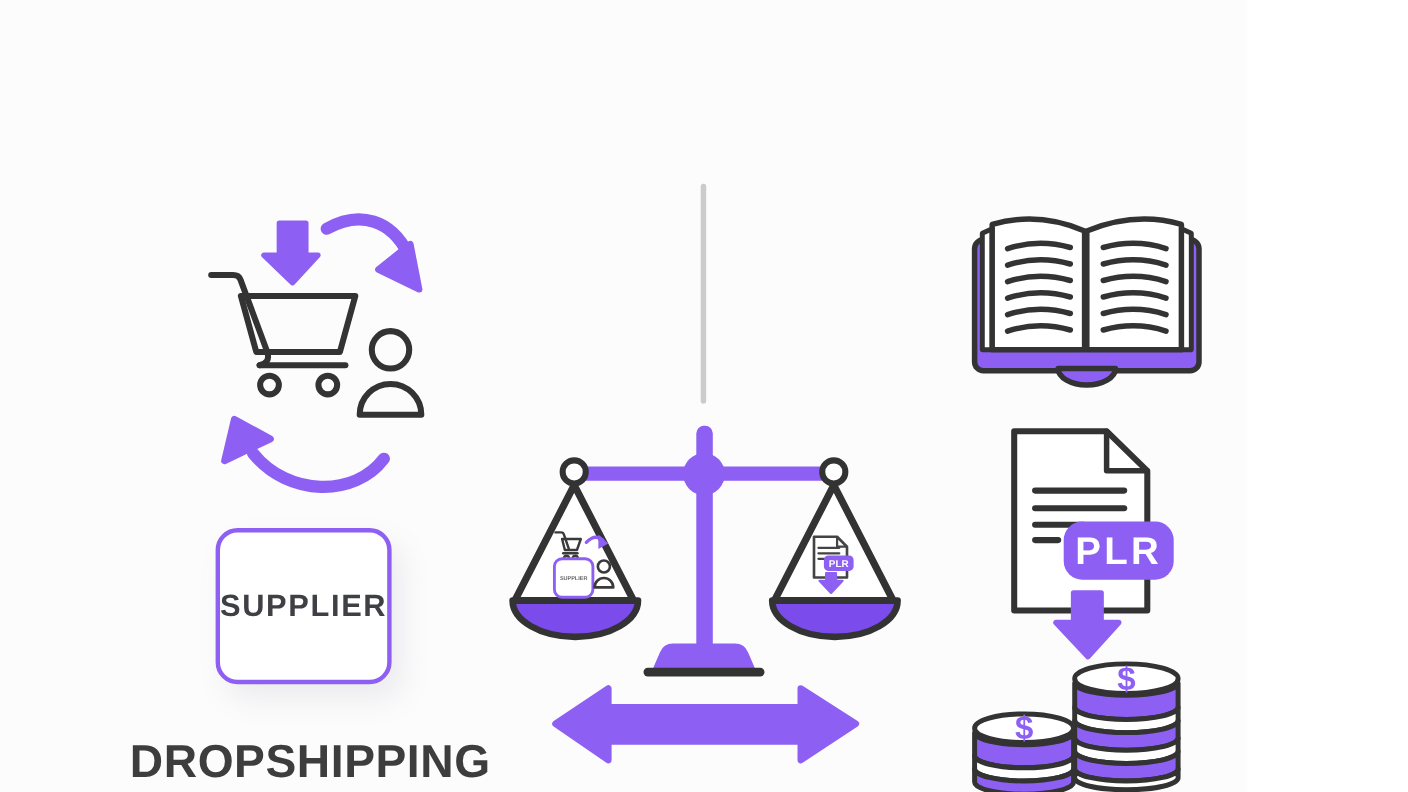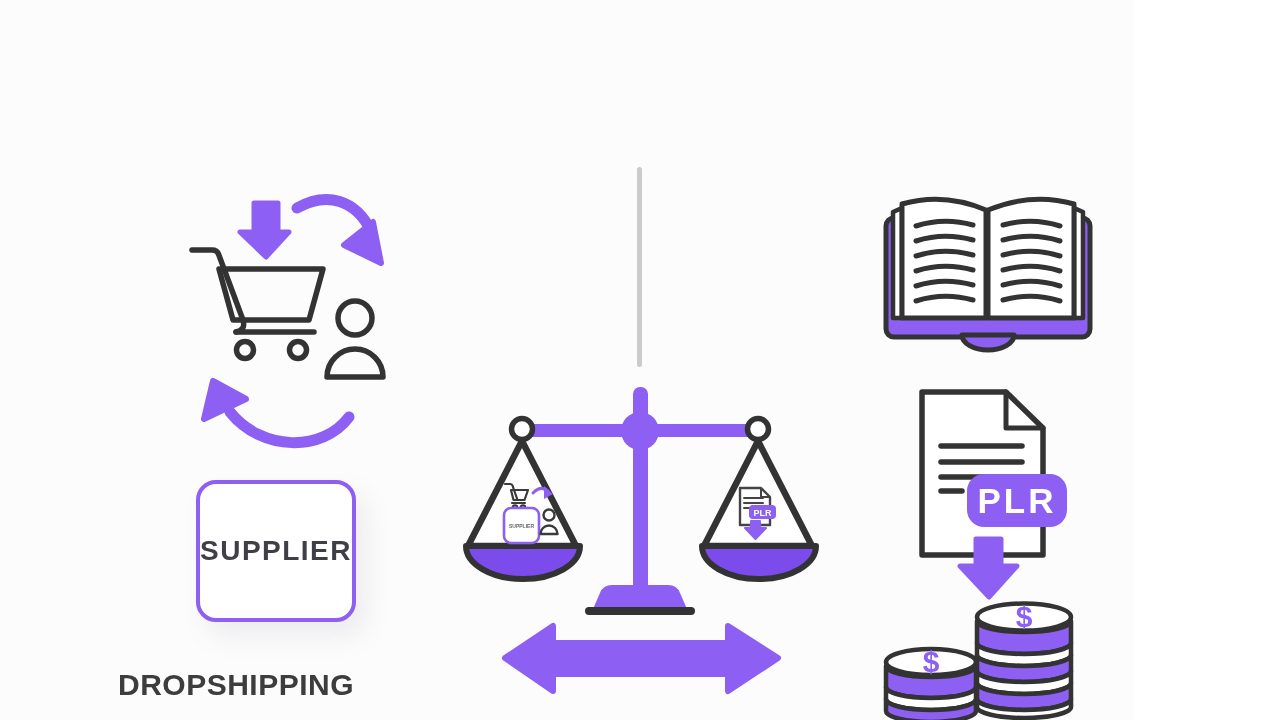--- a/index.html
+++ b/index.html
@@ -21,21 +21,21 @@
     position:absolute;left:196px;top:480px;width:152px;height:134px;
     background:#ffffff;border:4.5px solid var(--accent);border-radius:20px;
     display:flex;align-items:center;justify-content:center;
     box-shadow:10px 14px 26px rgba(120,120,150,0.12);
   }
   .supplier-box span{
     font-size:28px;font-weight:600;color:#3f3f46;letter-spacing:1.5px;
   }
   .heading{
     position:absolute;left:118px;top:668px;
-    font-size:30px;font-weight:700;color:var(--text);letter-spacing:0.5px;
+    font-size:42px;font-weight:700;color:var(--text);letter-spacing:0.5px;
     white-space:nowrap;
   }
   
   .f-acc{fill:var(--accent)} .f-deep{fill:var(--accent-deep)}
   .f-w{fill:#ffffff} .f-n{fill:none} .f-out{fill:var(--outline)}
   .s-out{stroke:var(--outline);stroke-linecap:round;stroke-linejoin:round}
   .s-acc{stroke:var(--accent);stroke-linecap:round;stroke-linejoin:round}
   text{font-family:"Liberation Sans",sans-serif;}
 </style>
 </head>

